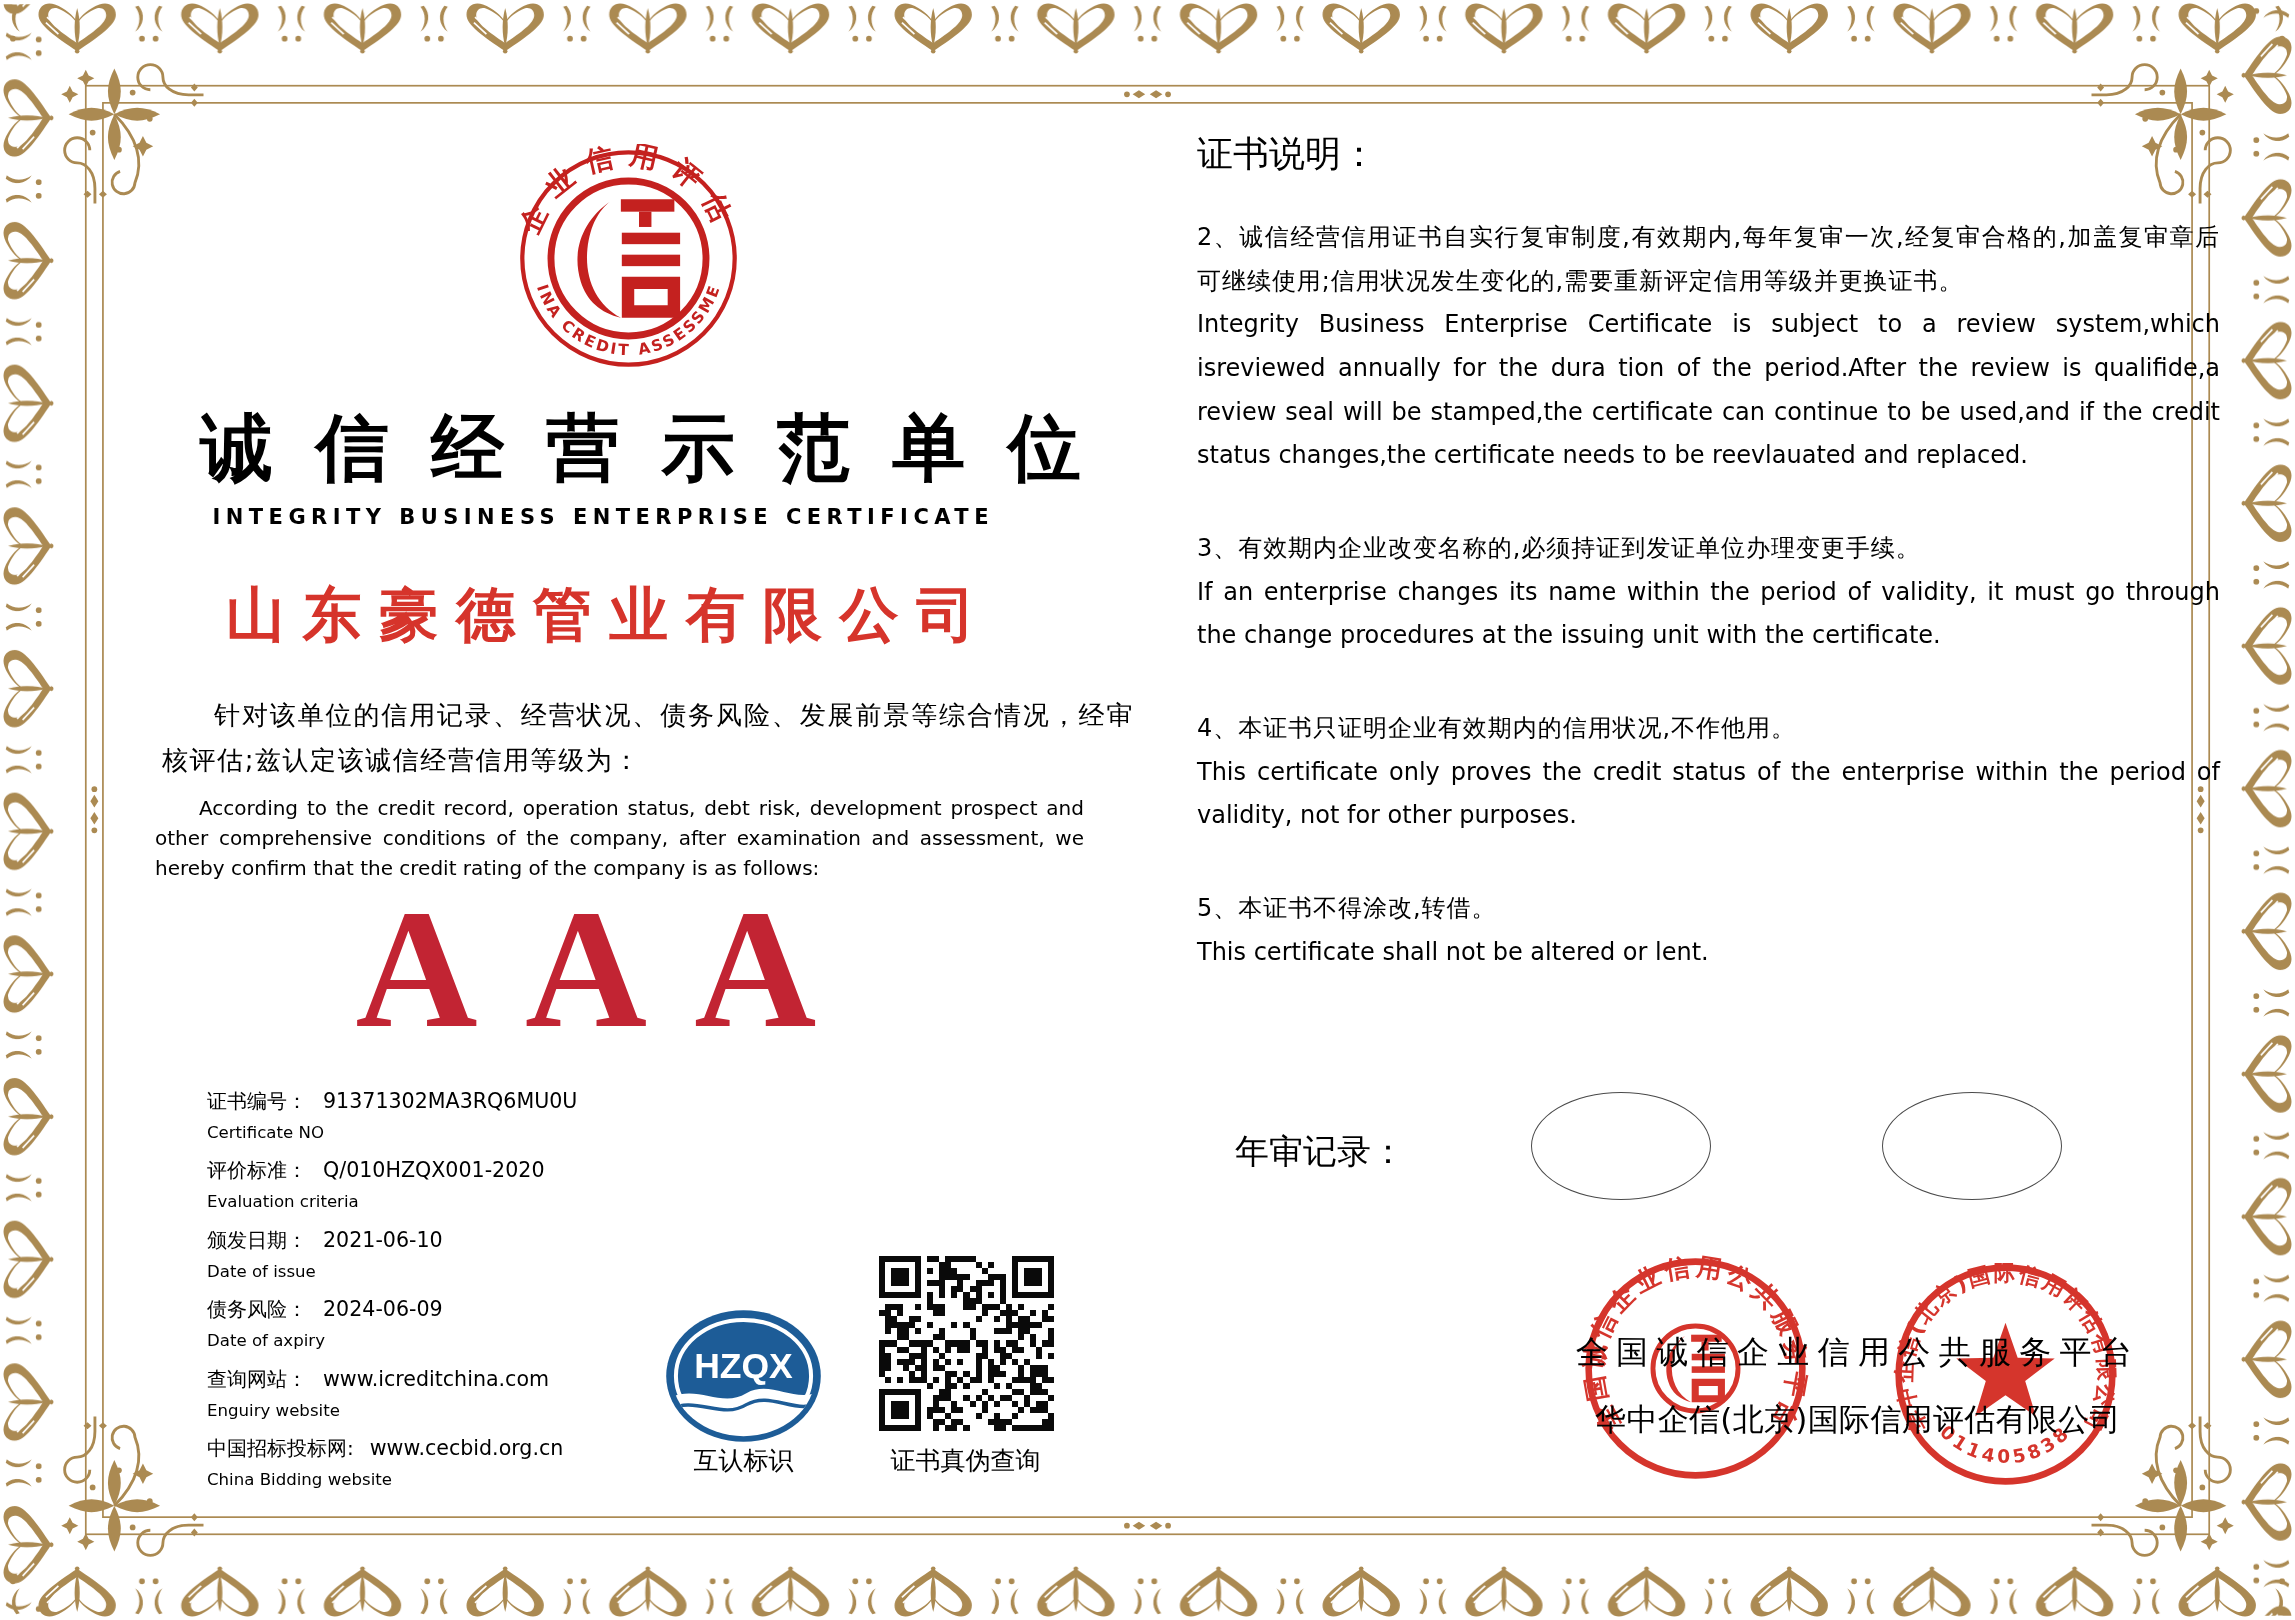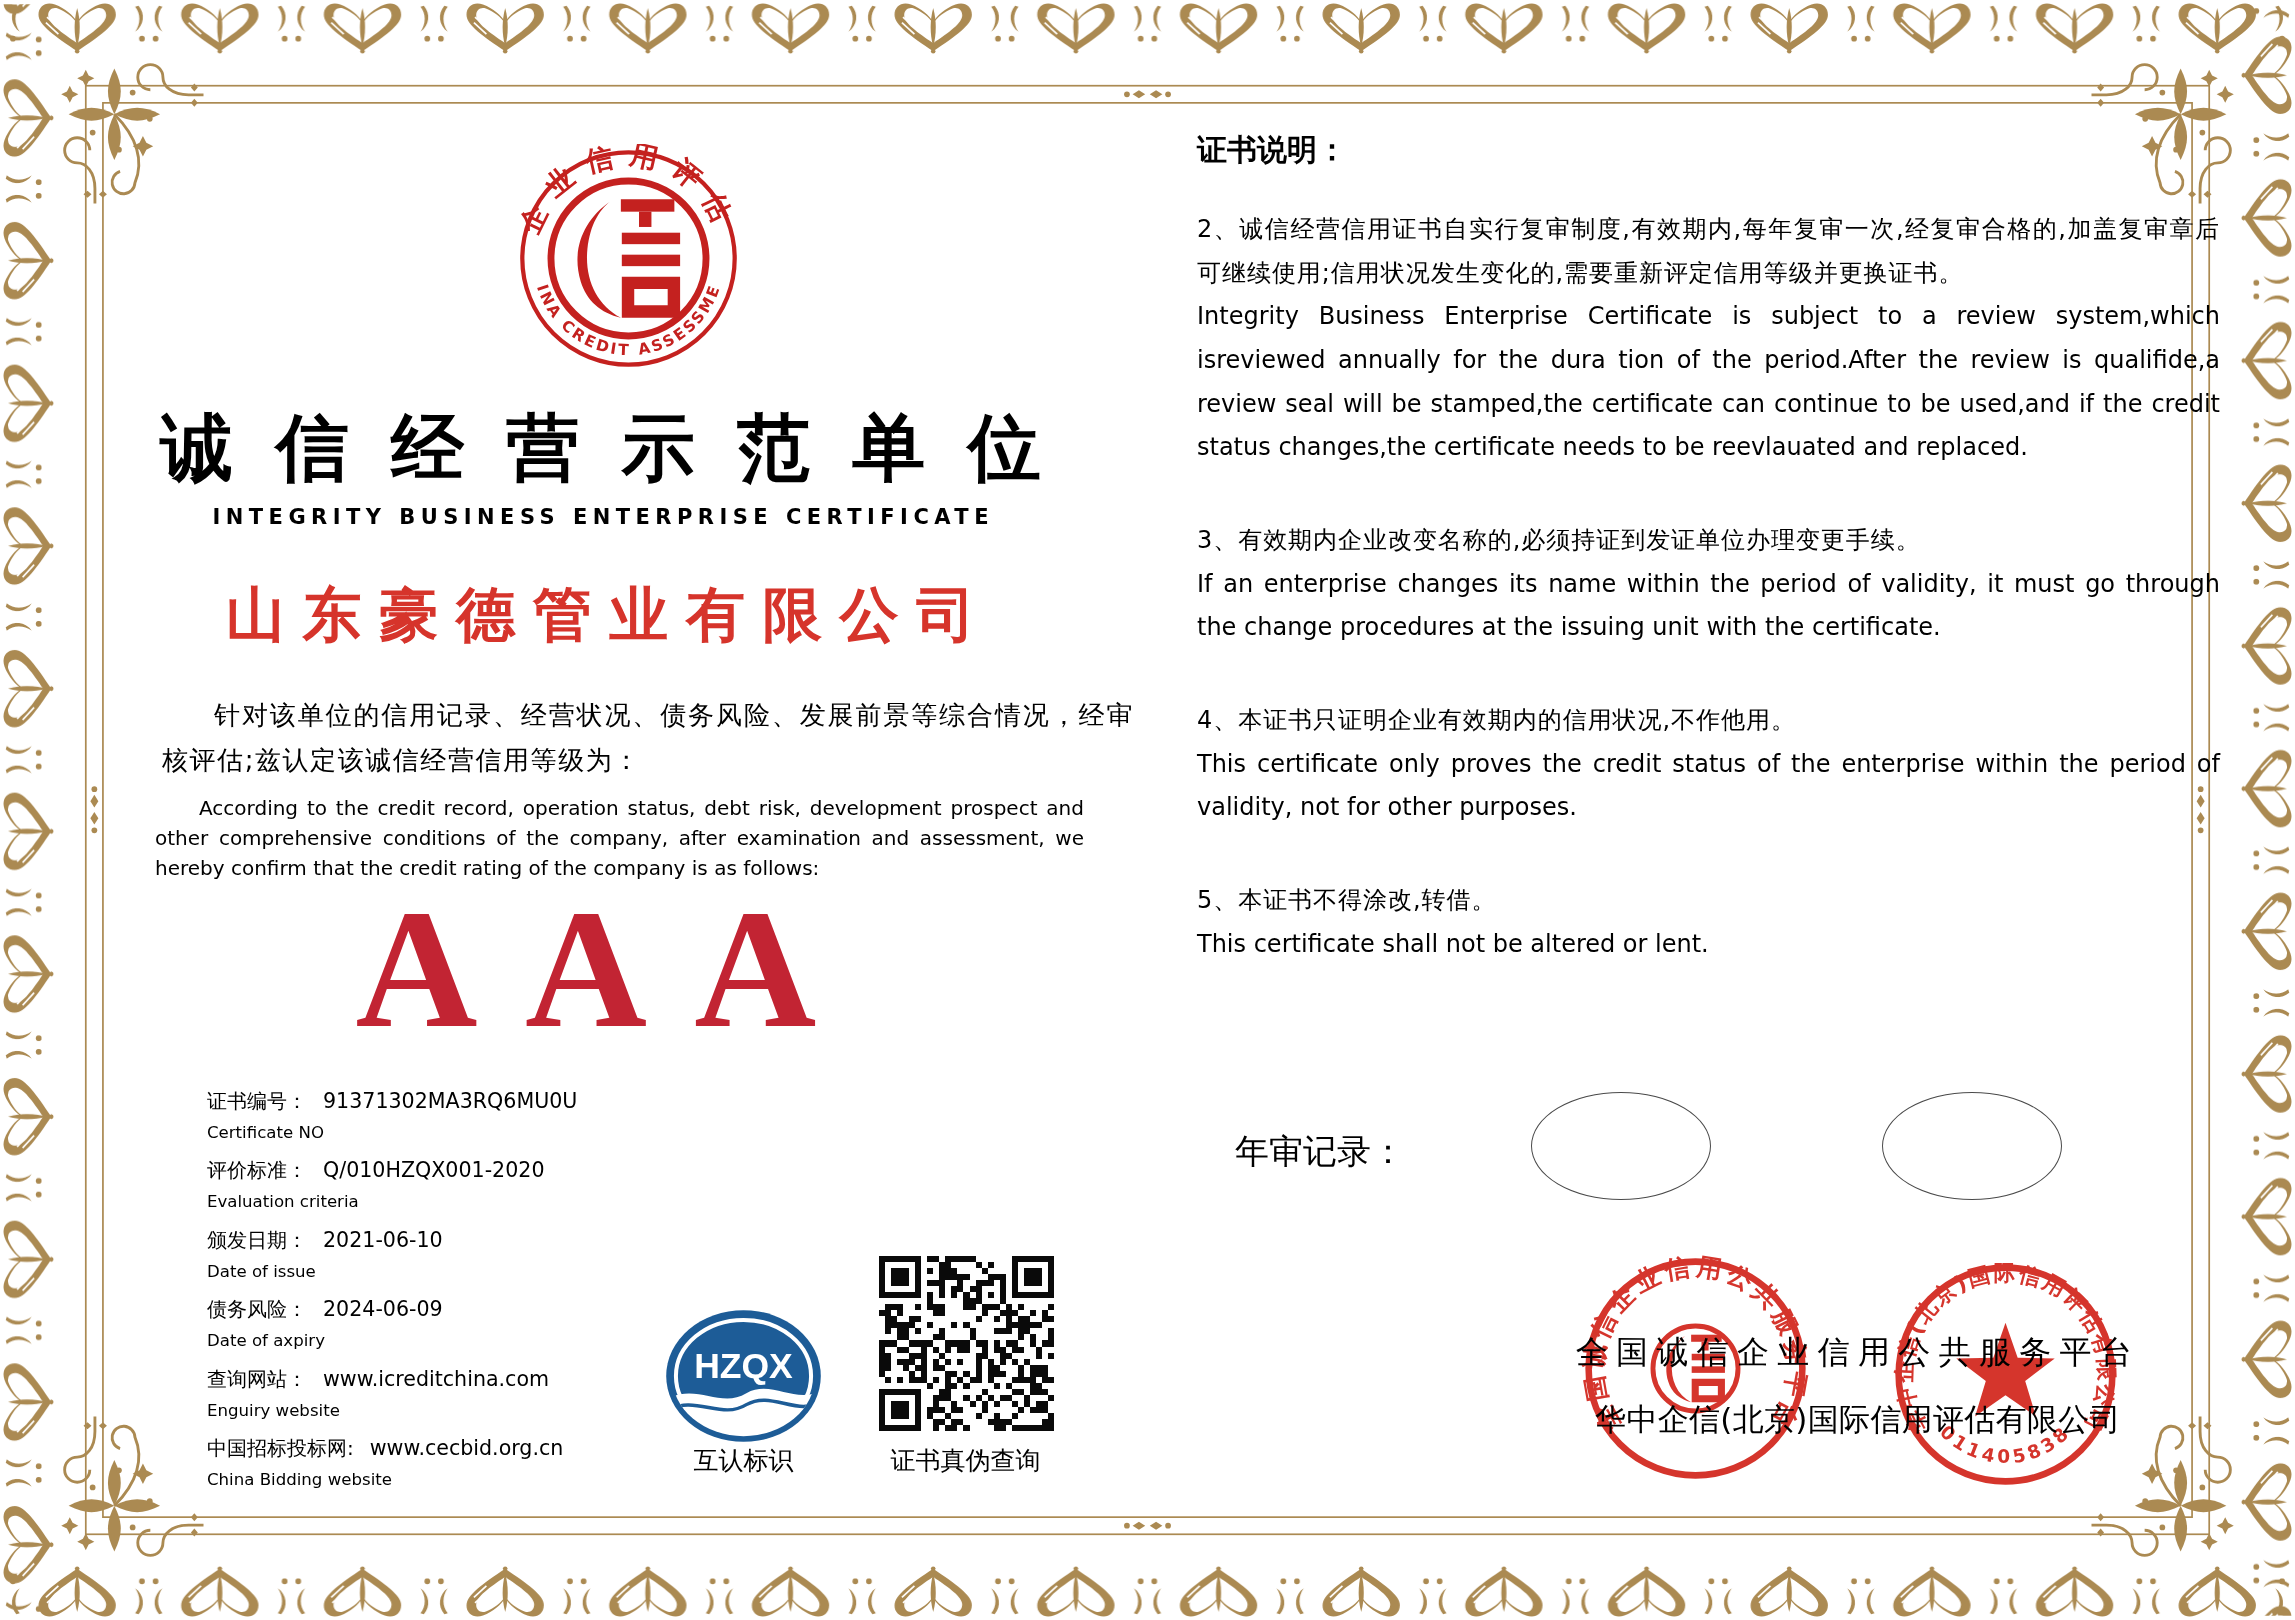--- a/index.html
+++ b/index.html
@@ -8,41 +8,41 @@
   .abs{position:absolute;}
   svg{display:block;}
   
   .strip{position:absolute;left:0;top:0;}
   #strip-top{left:0;top:0;}
   #strip-bottom{left:0;top:1566px;transform:scaleY(-1);}
   #strip-left{left:0;top:1620px;transform:rotate(-90deg);transform-origin:0 0;}
   #strip-right{left:2295px;top:0;transform:rotate(90deg);transform-origin:0 0;}
   
   .title-zh{left:103px;top:400px;width:995px;text-align:center;font-size:73px;font-weight:900;
-            letter-spacing:.58em;text-indent:.58em;color:#000;}
+            letter-spacing:.58em;text-indent:.58em;color:#000;padding-left:40px;}
   .title-en{left:103px;top:505px;width:995px;text-align:center;font-size:21px;font-weight:700;
             letter-spacing:.26em;text-indent:.26em;color:#000;}
   .company{left:103px;top:576px;width:995px;text-align:center;font-size:59px;font-weight:700;
            letter-spacing:.3em;text-indent:.3em;}
   .intro-zh{left:162px;top:693px;width:972px;font-size:26px;line-height:1.72;letter-spacing:.06em;
             text-align:justify;text-indent:2em;color:#000;}
   .intro-en{left:155px;top:793px;width:929px;font-size:20px;line-height:1.5;text-align:justify;
             text-indent:2.2em;color:#000;}
   .rating{left:103px;top:885px;width:966px;text-align:center;
           font-family:"Liberation Serif","DejaVu Serif",serif;font-weight:700;
           font-size:169px;line-height:1;letter-spacing:.28em;text-indent:.28em;}
   .fields{left:207px;top:1088px;width:629px;}
   .field{margin-bottom:15.4px;}
   .field .zh{font-size:20px;color:#000;display:flex;gap:16px;align-items:baseline;}
   .field .zh .val{font-size:20.6px;}
   .field .en{font-size:16.6px;margin-top:8px;color:#000;}
   .caption{font-size:25px;color:#000;text-align:center;}
   
   .rcol{left:1197px;top:130px;width:1023px;}
-  .r-head{font-size:30px;font-weight:700;margin-bottom:37px;color:#000;}
+  .r-head{font-size:36px;font-weight:400;margin-bottom:37px;color:#000;}
   .r-item{margin-bottom:49px;}
   .r-item .zh{font-size:24px;line-height:1.82;letter-spacing:.04em;text-align:justify;color:#000;}
   .r-item .en{font-size:24px;line-height:1.82;text-align:justify;color:#000;}
   .annual{left:1235px;top:1129px;font-size:34px;font-weight:500;color:#000;}
   .oval{position:absolute;border:1.1px solid #4a4a4a;border-radius:50%;width:178px;height:106px;background:transparent;}
   #oval1{left:1531px;top:1092px;}
   #oval2{left:1882px;top:1092px;}
   .issuer-line{position:absolute;left:1498px;width:720px;text-align:center;color:#000;z-index:5;}
   #issuer1{top:1331px;font-size:32px;letter-spacing:.26em;}
   #issuer2{top:1399px;font-size:31px;letter-spacing:.01em;}

